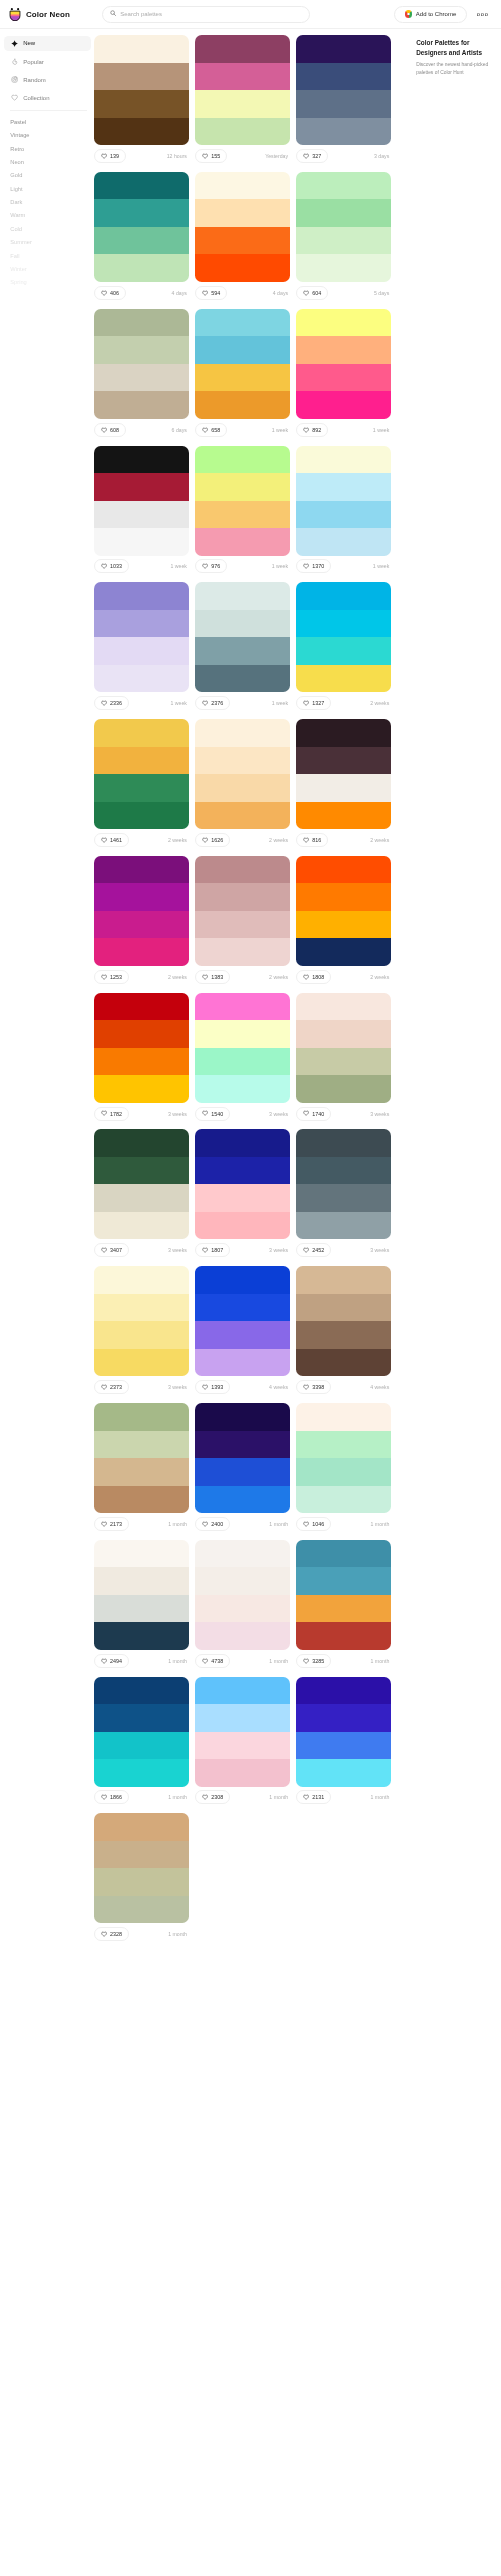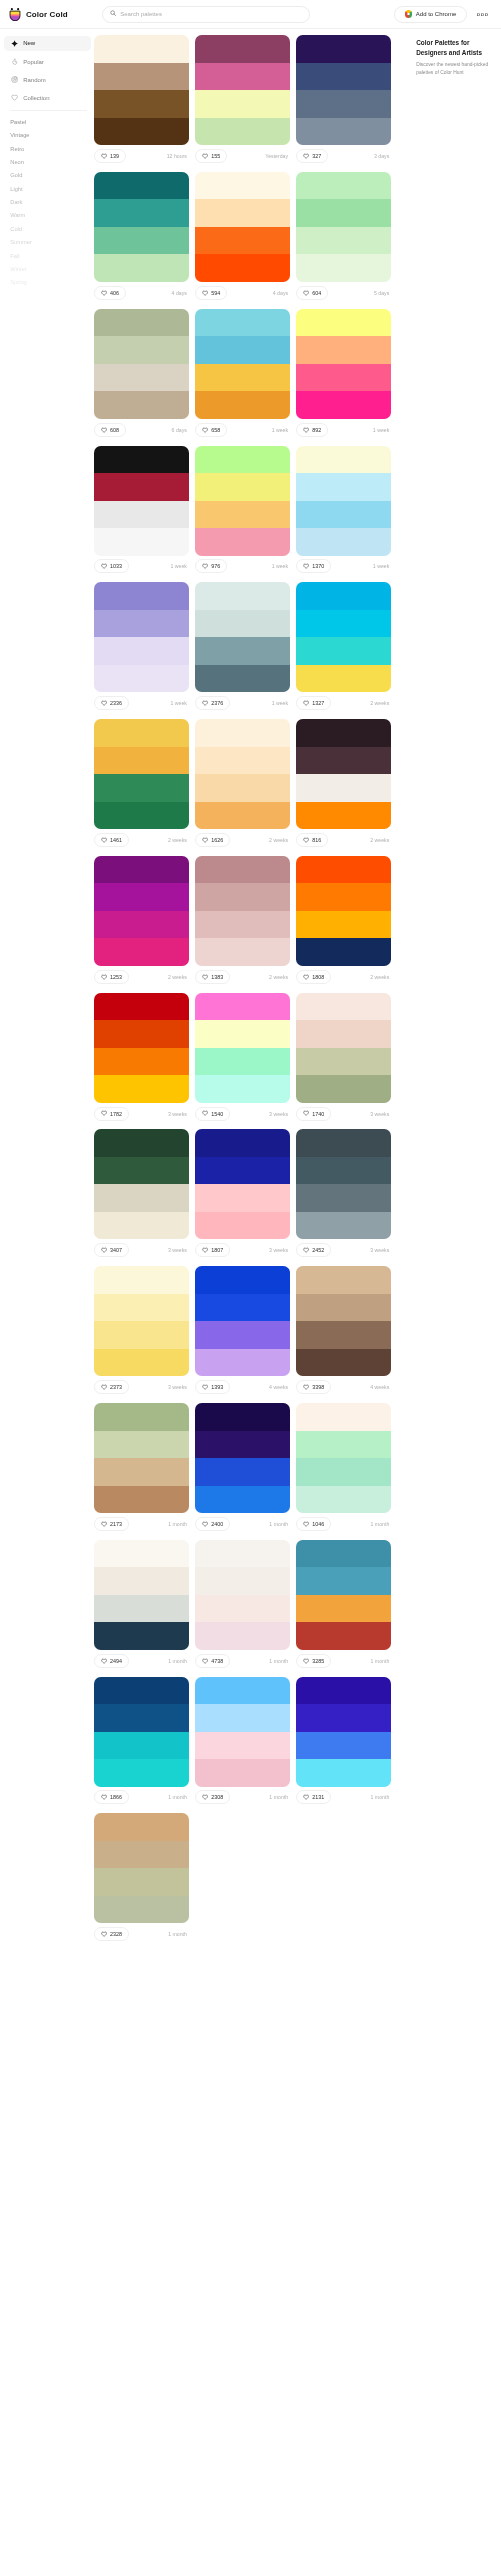--- a/index.html
+++ b/index.html
@@ -129,21 +129,21 @@
       <svg width="12" height="13" viewBox="0 0 23 25">
         <circle cx="5.5" cy="2.3" r="2.1" fill="#111"></circle>
         <circle cx="17.5" cy="2.3" r="2.1" fill="#111"></circle>
         <path d="M2 6 H21 V15 A9.5 9.5 0 0 1 2 15 Z" fill="#FFD93D"></path>
         <path d="M2 12.5 H21 V15 A9.5 9.5 0 0 1 2 15 Z" fill="#FF6B8B"></path>
         <path d="M2 16.6 H21 V15.6 A9.5 9.5 0 0 1 2 15.6 Z" fill="#A64DBF"></path>
         <path d="M3 17.1 A8.6 8.6 0 0 0 20 17.1 L20 16 L3 16 Z" fill="#B14FC4"></path>
         <path d="M2 6 H21 V15 A9.5 9.5 0 0 1 2 15 Z" fill="none" stroke="#111" stroke-width="1.7"></path>
       </svg>
     </span>
-    <span class="brand-name">Color Cold</span>
+    <span class="brand-name">Color Neon</span>
   </div>
 
   <div class="search-wrap">
     <span>
       <svg width="6.2" height="6.2" viewBox="0 0 16 16" fill="none" stroke="#6b6b6b" stroke-width="1.7">
         <circle cx="6.8" cy="6.8" r="4.8"></circle>
           <line x1="10.4" y1="10.4" x2="14.4" y2="14.4" stroke-linecap="round"></line>
       </svg>
     </span>
     <input class="search-input" type="text" placeholder="Search palettes" style="">

